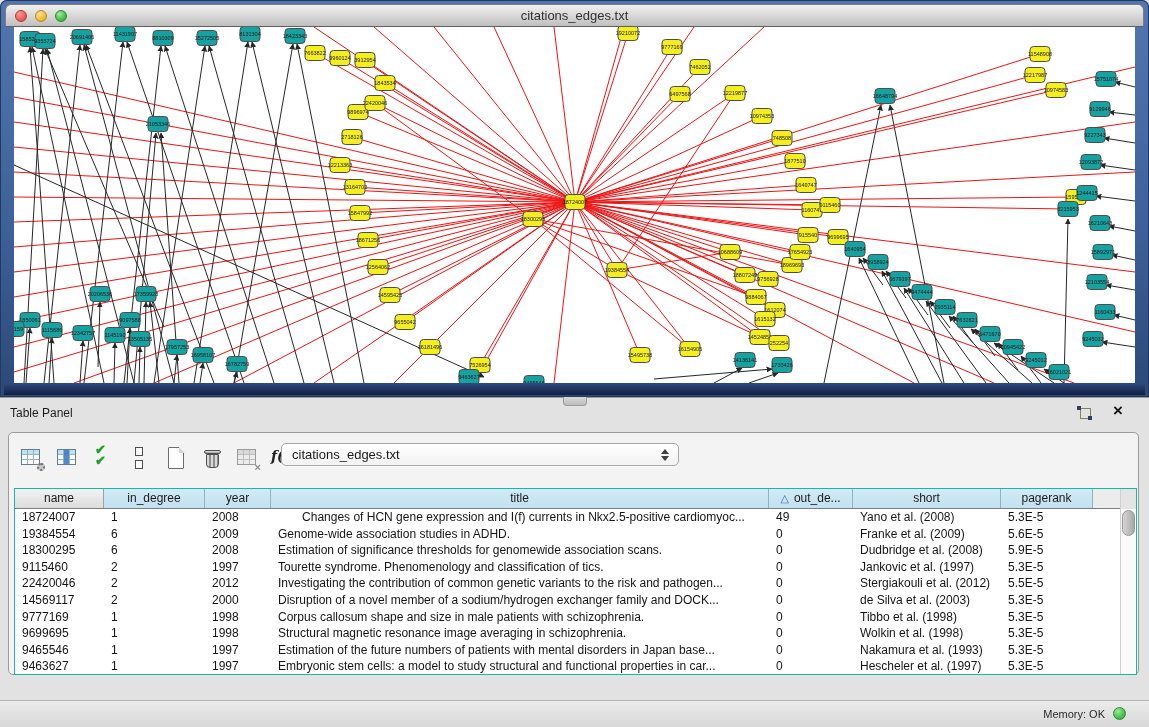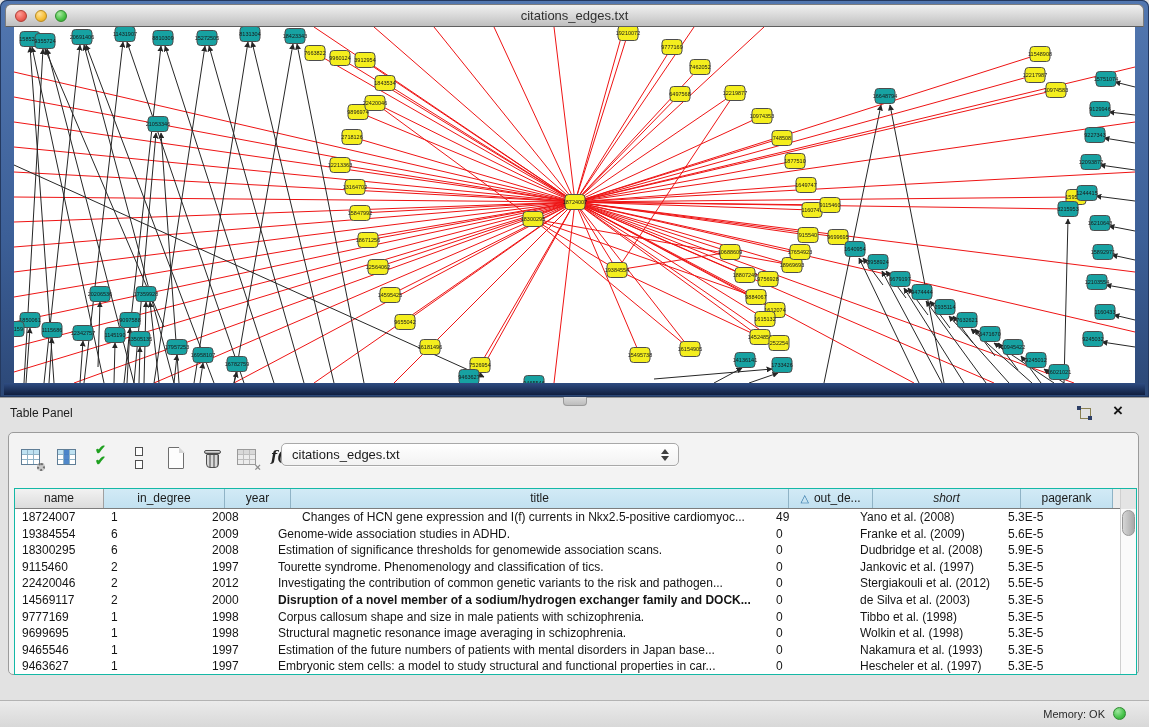--- a/index.html
+++ b/index.html
@@ -691,25 +691,25 @@
         </div>
       <div class="source-select">
         <span class="val">citations_edges.txt</span>
         <span class="stepper"></span>
       </div>
     </div>
 
     <div class="table-wrap">
       <div class="thead" id="thead">
           <div class="th name-col" style="width: 89px;">name</div>
-          <div class="th" style="width: 121px;">in_degree</div>
+          <div class="th" style="width: 101px;">in_degree</div>
           <div class="th" style="width: 66px;">year</div>
           <div class="th" style="width: 498px;">title</div>
           <div class="th" style="width: 84px;"><span class="sort-tri">△ </span>out_de...</div>
-          <div class="th" style="width: 148px; font-style: italic;">short</div>
+          <div class="th" style="width: 148px;">short</div>
           <div class="th" style="width: 92px;">pagerank</div>
           <div class="th th-filler"></div>
         </div>
       <div id="tbody">
           <div class="trow">
             <div class="td" style="width: 89px;">18724007</div>
             <div class="td" style="width: 101px;">1</div>
             <div class="td" style="width: 66px;">2008</div>
             <div class="td" style="width: 498px; text-align: center;">Changes of HCN gene expression and I(f) currents in Nkx2.5-positive cardiomyoc...</div>
             <div class="td" style="width: 84px;">49</div>
@@ -749,21 +749,21 @@
             <div class="td" style="width: 66px;">2012</div>
             <div class="td" style="width: 498px;">Investigating the contribution of common genetic variants to the risk and pathogen...</div>
             <div class="td" style="width: 84px;">0</div>
             <div class="td" style="width: 148px;">Stergiakouli et al. (2012)</div>
             <div class="td" style="width: 92px;">5.5E-5</div>
           </div>
           <div class="trow">
             <div class="td" style="width: 89px;">14569117</div>
             <div class="td" style="width: 101px;">2</div>
             <div class="td" style="width: 66px;">2000</div>
-            <div class="td" style="width: 498px; font-weight: bold;">Disruption of a novel member of a sodium/hydrogen exchanger family and DOCK...</div>
+            <div class="td" style="width: 498px;">Disruption of a novel member of a sodium/hydrogen exchanger family and DOCK...</div>
             <div class="td" style="width: 84px;">0</div>
             <div class="td" style="width: 148px;">de Silva et al. (2003)</div>
             <div class="td" style="width: 92px;">5.3E-5</div>
           </div>
           <div class="trow">
             <div class="td" style="width: 89px;">9777169</div>
             <div class="td" style="width: 101px;">1</div>
             <div class="td" style="width: 66px;">1998</div>
             <div class="td" style="width: 498px;">Corpus callosum shape and size in male patients with schizophrenia.</div>
             <div class="td" style="width: 84px;">0</div>

